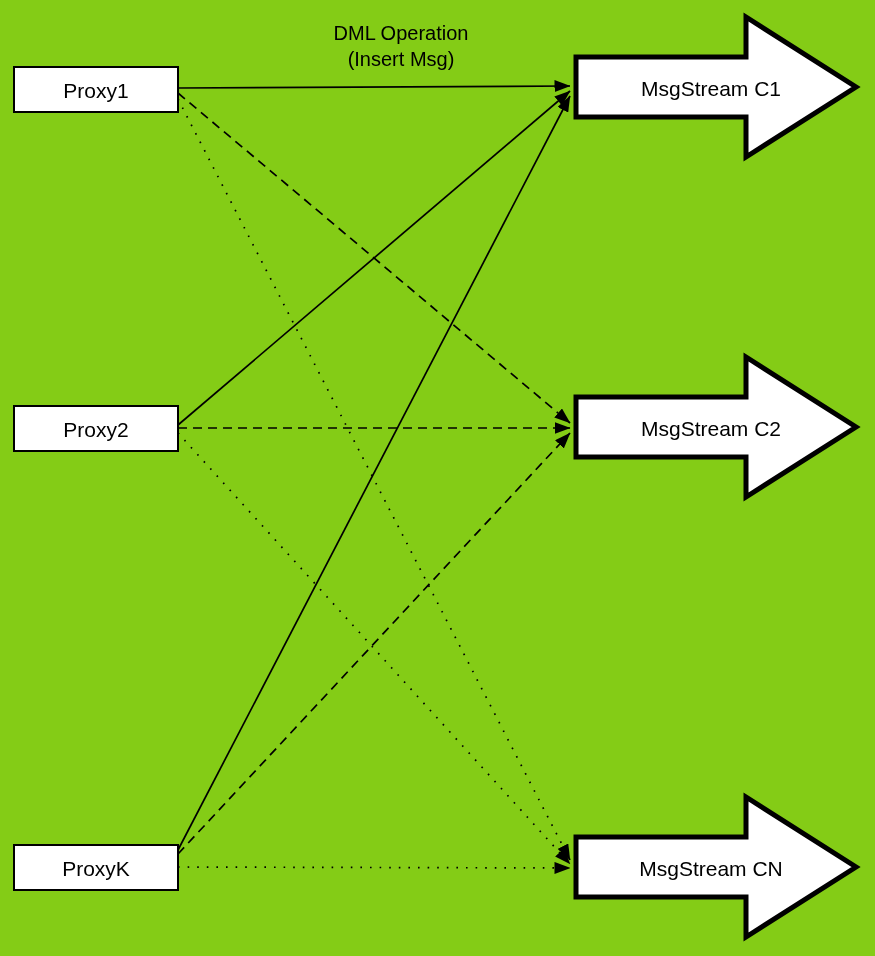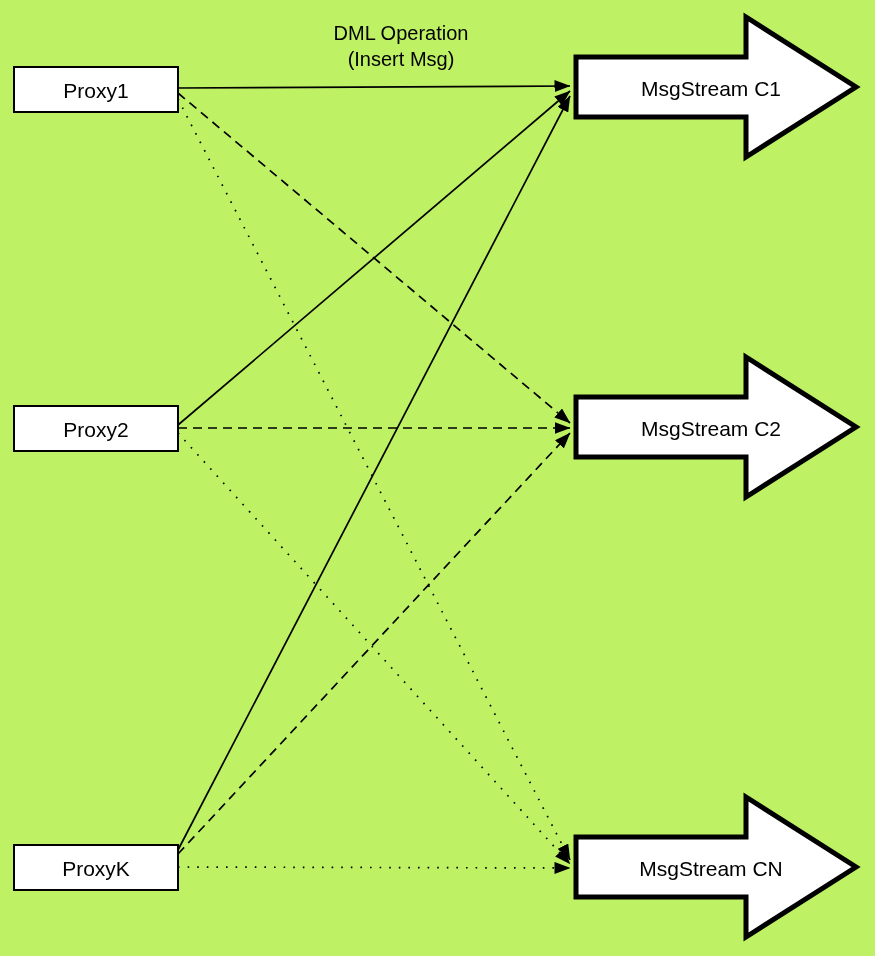--- a/index.html
+++ b/index.html
@@ -3,21 +3,21 @@
 <meta charset="utf-8">
 <style>
   html, body {
     margin: 0;
     padding: 0;
     background: #ffffff;
   }
   .diagram-wrap {
     width: 875px;
     height: 956px;
-    background: #bef264;
+    background: #84cc16;
     position: relative;
     font-family: "Liberation Sans", sans-serif;
   }
   svg { display: block; }
 
   .proxy-rect {
     fill: #ffffff;
     stroke: #000000;
     stroke-width: 2;
   }

